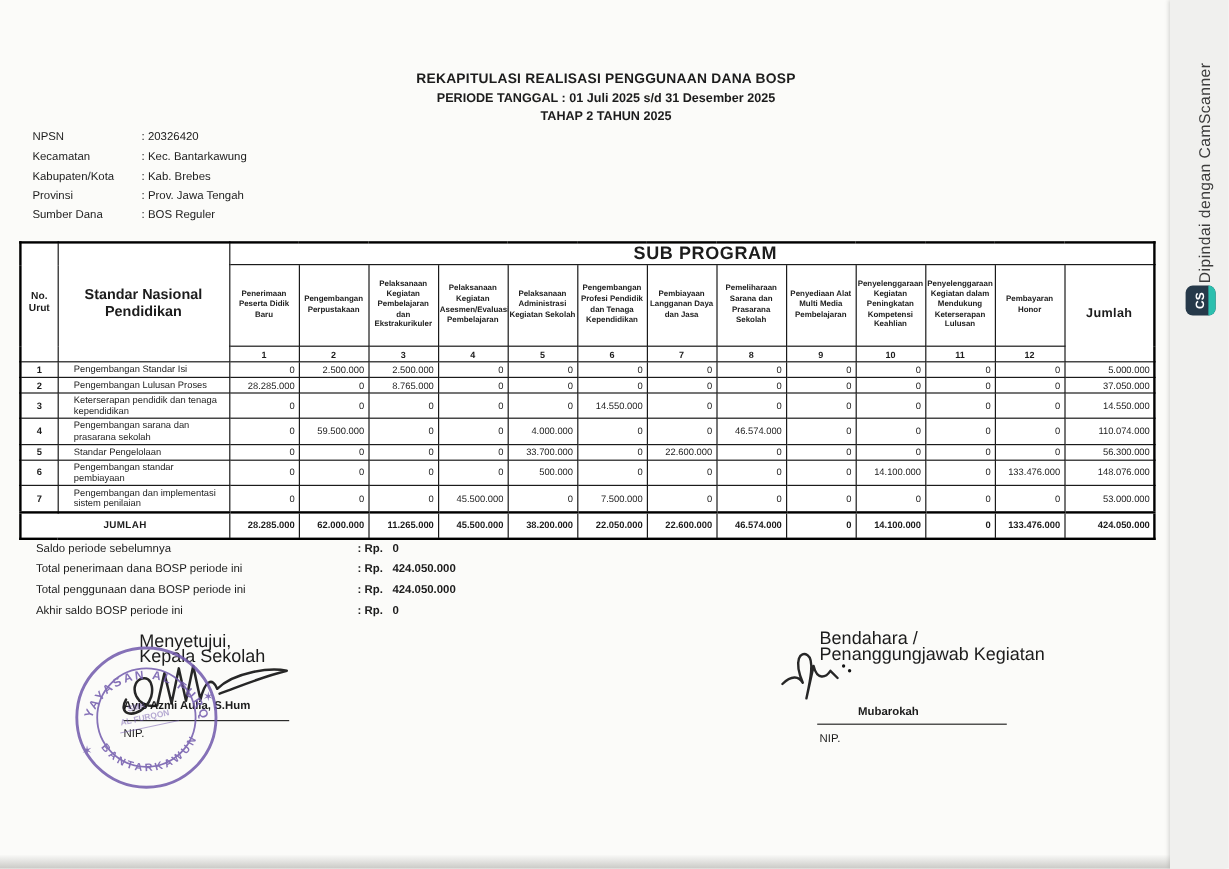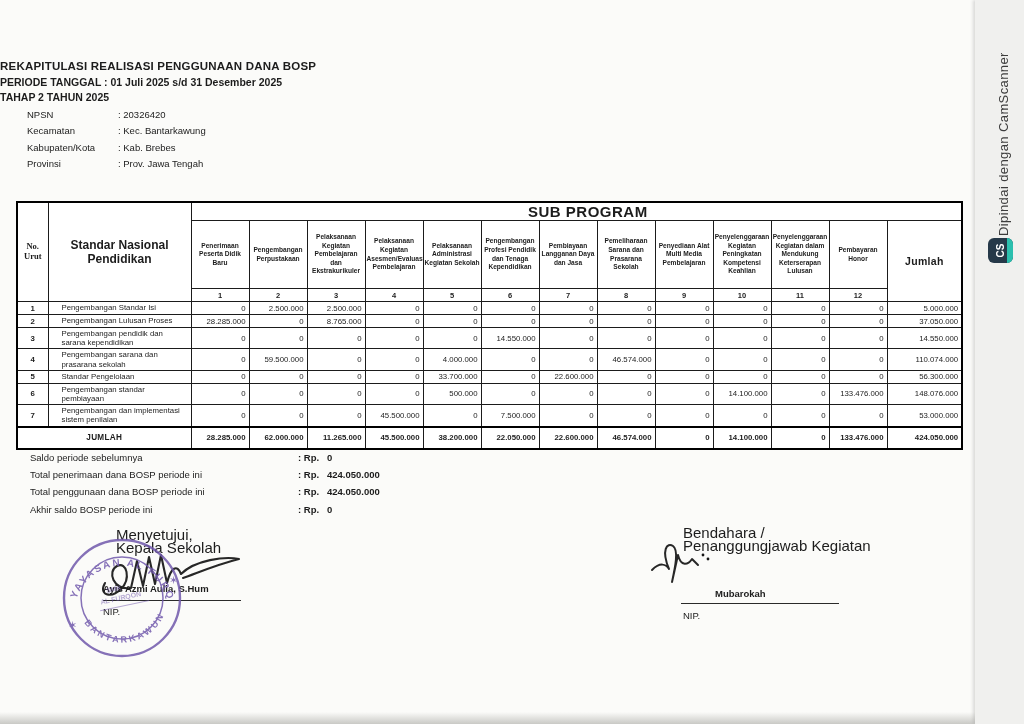--- a/index.html
+++ b/index.html
@@ -15,34 +15,34 @@
   .cs-strip { position:absolute; right:0; top:0; bottom:0; width:49px; background:#f0f0ee; box-shadow:-2px 0 3px rgba(120,120,115,.25); }
   .cs-text {
     position:absolute; top:34px; right:13px; height:202px;
     writing-mode:vertical-rl; transform:rotate(180deg);
     font-size:13px; color:#3c3c3c; letter-spacing:.4px; white-space:nowrap;
   }
   .cs-icon { position:absolute; right:11px; top:238px; width:25px; height:25px; background:#263949; border-radius:6px; }
   .cs-icon-accent { position:absolute; right:0; top:0; width:6px; height:100%; background:#2bbfae; border-radius:0 6px 6px 0; }
   .cs-icon-label { position:absolute; inset:0; display:flex; align-items:center; justify-content:center; transform:rotate(-90deg); color:#fff; font-weight:bold; font-size:10px; }
   
-  .title-block { position:absolute; left:0; top:60px; width:1010px; text-align:left; font-weight:bold; }
+  .title-block { position:absolute; left:0; top:60px; width:1010px; text-align:center; font-weight:bold; }
   .title-1 { font-size:11.5px; letter-spacing:.2px; }
   .title-2 { font-size:10.5px; margin-top:4px; }
   .title-3 { font-size:10.5px; margin-top:3px; }
   
   .info-block { position:absolute; left:27px; top:109px; font-size:9.5px; }
   .info-row { display:flex; height:16.3px; align-items:flex-start; }
   .info-label { width:91px; }
   
   .doc-table { position:absolute; left:16px; top:201px; border-collapse:collapse; table-layout:fixed; width:946px; background:#fff; }
   .doc-table th, .doc-table td { border:1px solid #1b1b1b; overflow:hidden; vertical-align:middle; }
   .doc-table { border:2px solid #000; }
   .th-subprogram { height:16px; font-size:15px; font-weight:bold; text-align:center; letter-spacing:.5px;padding-left:23px; }
-  .th-no { font-size:8.5px; font-weight:bold; text-align:center; white-space:pre-line; line-height:1.15;font-family:Liberation Serif, serif; }
+  .th-no { font-size:8.5px; font-weight:bold; text-align:center; white-space:pre-line; line-height:1.15; }
   .th-snp { font-size:12px; font-weight:bold; text-align:center; line-height:1.2; }
   .th-jumlah { font-size:10.5px; font-weight:bold; text-align:center; letter-spacing:.3px; }
   .r-names { height:68px; }
   .col-name { font-size:6.6px; font-weight:bold; line-height:1.3; text-align:center; padding:1px; }
   .r-nums { height:13px; }
   .col-num { font-size:7.5px; font-weight:bold; text-align:center; }
   .doc-table tbody tr { height:13px; }
   .c-no { font-size:7.8px; font-weight:bold; text-align:center; }
   .c-label { font-size:7.8px; line-height:1.18; padding:1px 2px 1px 13px; text-align:left; }
   .c-val { font-size:7.8px; text-align:right; padding-right:3px; }
@@ -101,20 +101,24 @@
       <span class="info-label">Kecamatan</span>
       <span class="info-value">: Kec. Bantarkawung</span>
     </div>
     <div class="info-row">
       <span class="info-label">Kabupaten/Kota</span>
       <span class="info-value">: Kab. Brebes</span>
     </div>
     <div class="info-row">
       <span class="info-label">Provinsi</span>
       <span class="info-value">: Prov. Jawa Tengah</span>
+    </div>
+    <div class="info-row">
+      <span class="info-label">Sumber Dana</span>
+      <span class="info-value">: BOS Reguler</span>
     </div>
   </div>
 
 <table class="doc-table">
   <colgroup>
     <col style="width:31px">
       <col style="width:143px">
     <col style="width:58px">
       <col style="width:58px">
       <col style="width:58px">
@@ -196,21 +200,21 @@
         <td class="c-val">0</td>
         <td class="c-val">0</td>
         <td class="c-val">0</td>
         <td class="c-val">0</td>
         <td class="c-val">0</td>
         <td class="c-val">0</td>
         <td class="c-val c-jumlah">37.050.000</td>
       </tr>
       <tr>
         <td class="c-no">3</td>
-        <td class="c-label">Pengembangan pendidik dan sarana kependidikan</td>
+        <td class="c-label">Keterserapan pendidik dan tenaga kependidikan</td>
         <td class="c-val">0</td>
         <td class="c-val">0</td>
         <td class="c-val">0</td>
         <td class="c-val">0</td>
         <td class="c-val">0</td>
         <td class="c-val">14.550.000</td>
         <td class="c-val">0</td>
         <td class="c-val">0</td>
         <td class="c-val">0</td>
         <td class="c-val">0</td>

